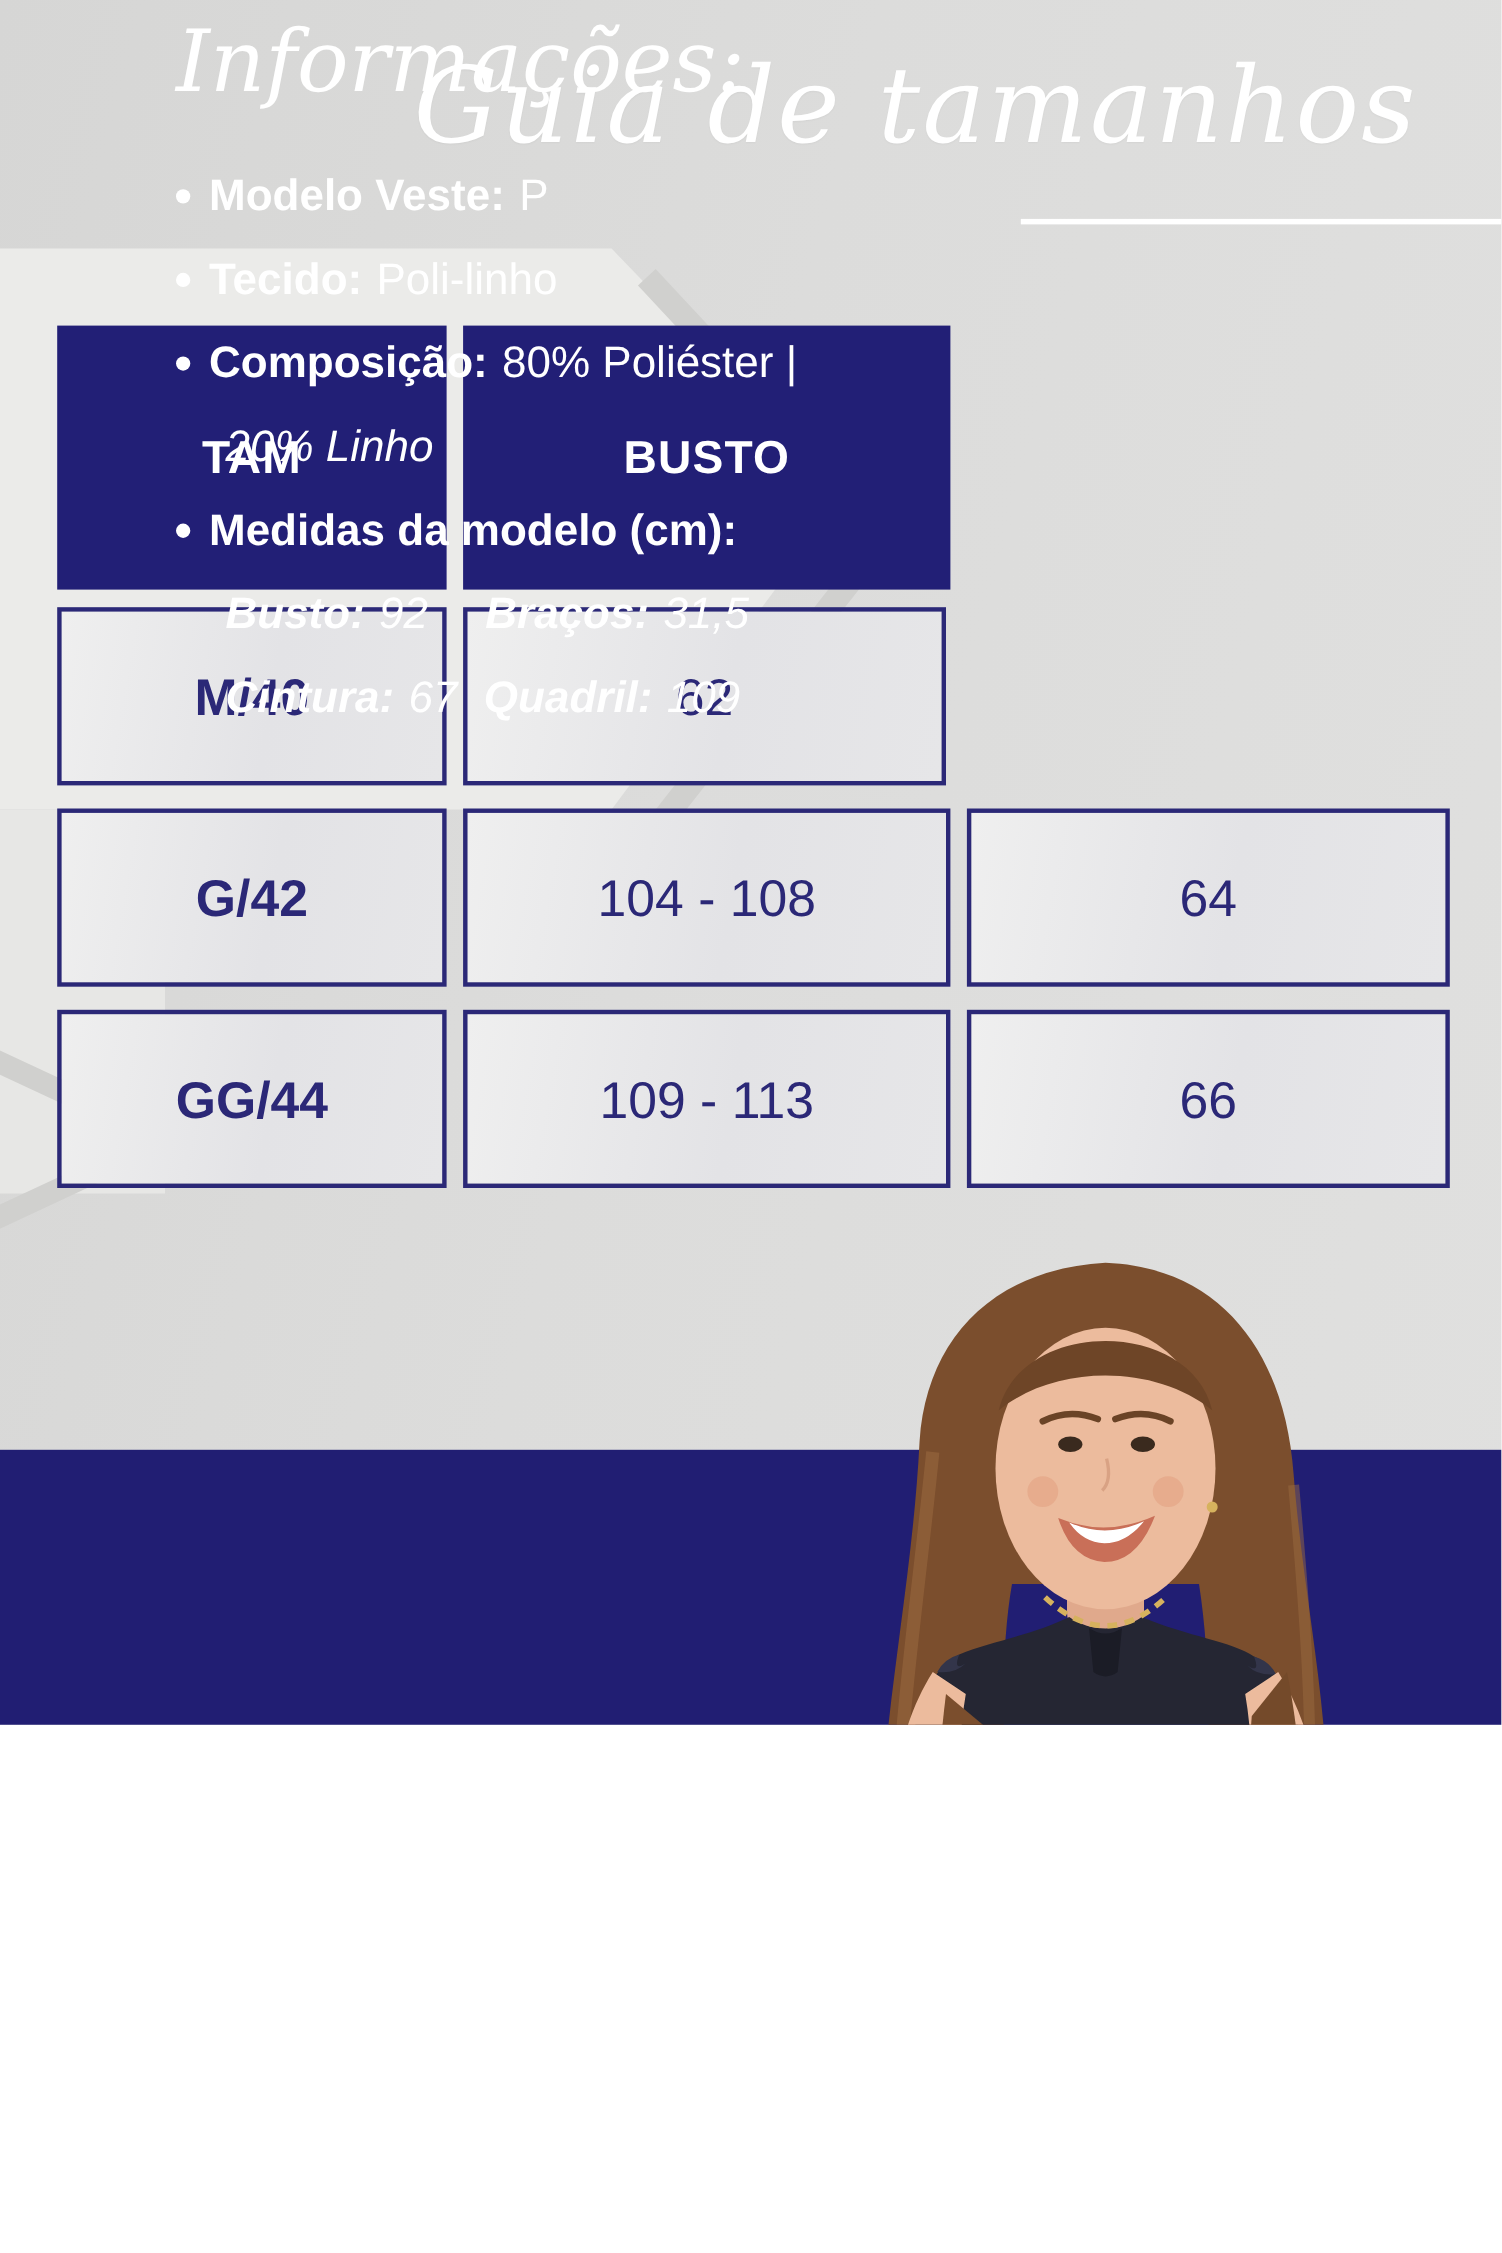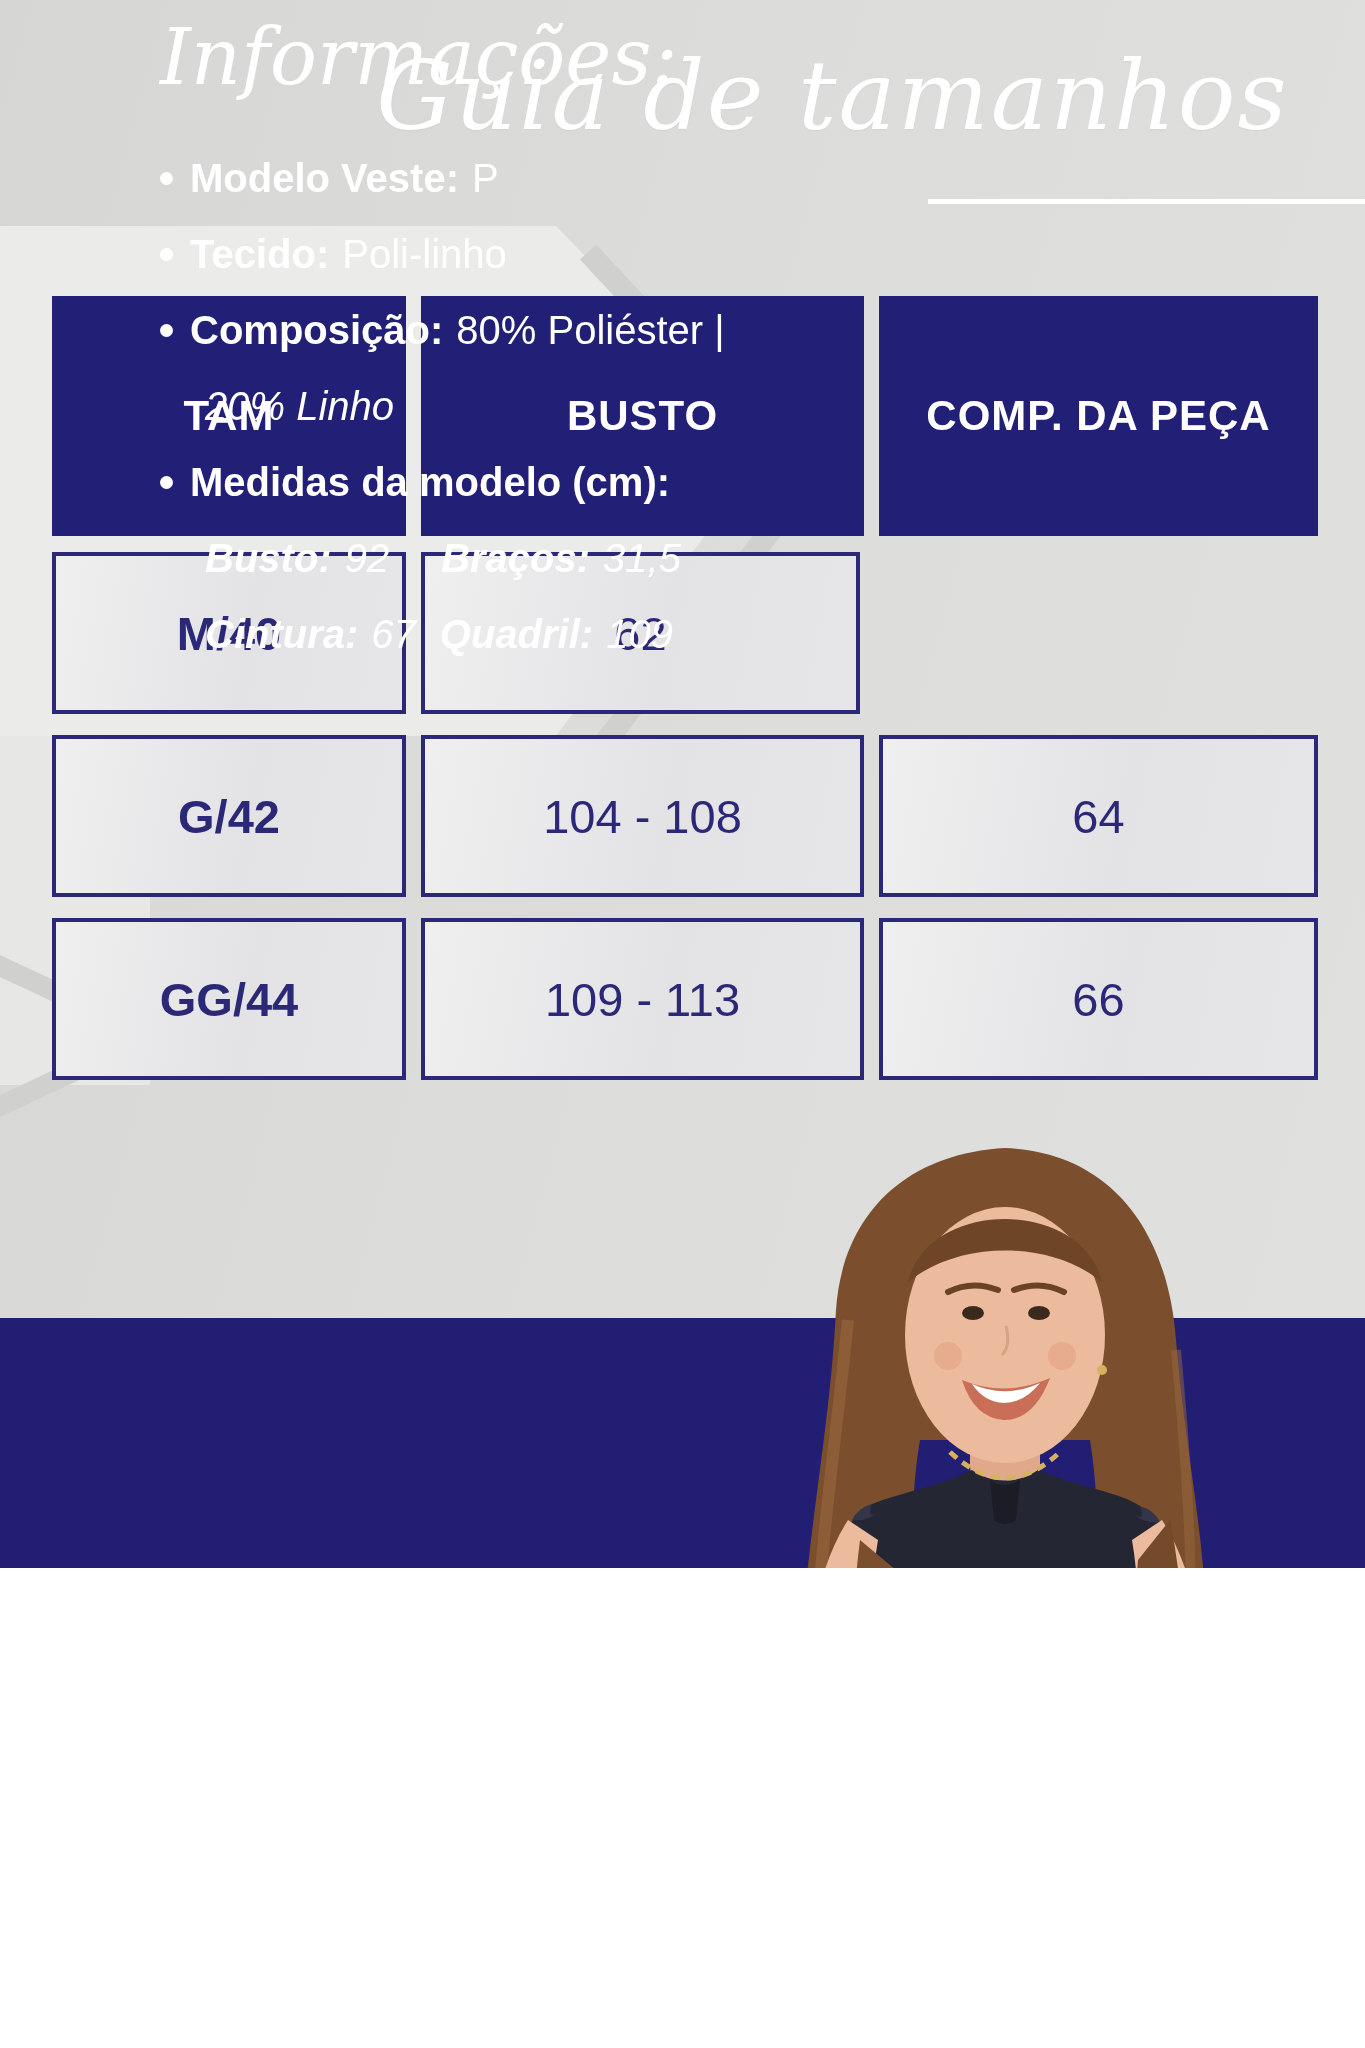--- a/index.html
+++ b/index.html
@@ -78,21 +78,20 @@
     <path d="M-30 952 L150 1036 L-30 1120" stroke="#d0d0ce" stroke-width="20" fill="none"></path>
   </svg>
 
   <div class="title">Guia de tamanhos</div>
   <div class="title-underline"></div>
 
   <div class="size-table">
     <div class="t-row">
       <div class="th c1">TAM</div>
       <div class="th c2">BUSTO</div>
-      <div class="th c3">COMP. DA PEÇA</div>
     </div>
     <div class="t-row r1">
       <div class="td tam c1">M/40</div>
       <div class="td c3">62</div>
     </div>
     <div class="t-row r2">
       <div class="td tam c1">G/42</div>
       <div class="td c2">104 - 108</div>
       <div class="td c3">64</div>
     </div>

